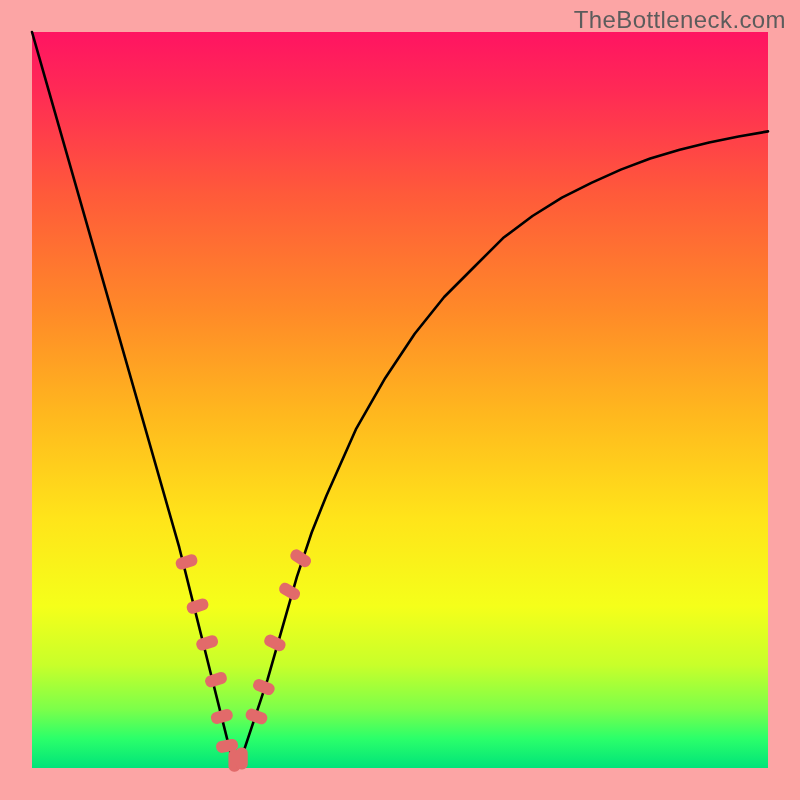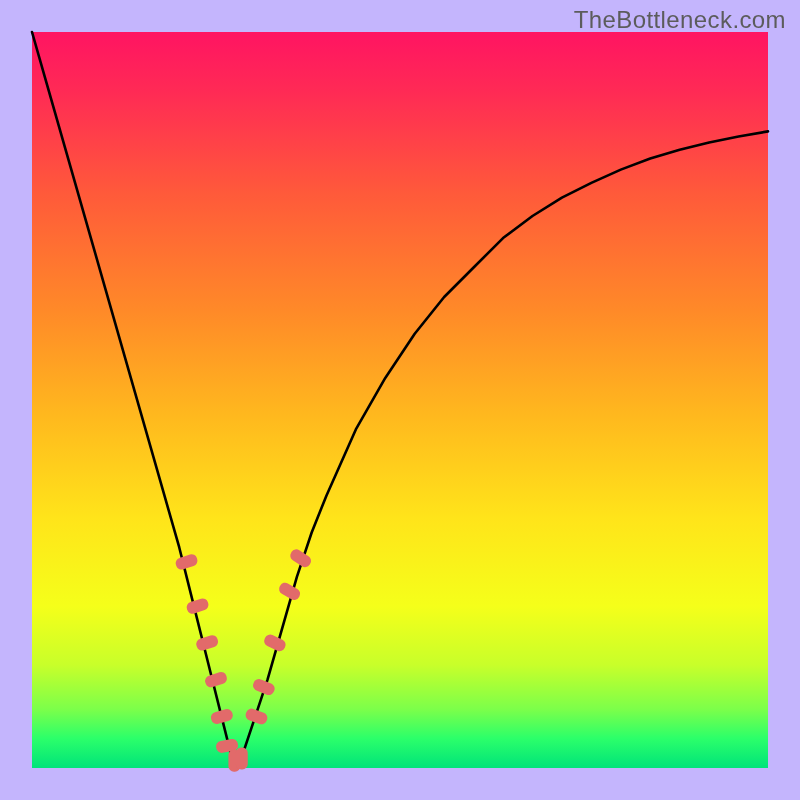--- a/index.html
+++ b/index.html
@@ -8,21 +8,21 @@
     width: 800px;
     height: 800px;
     overflow: hidden;
     background: #000;
     font-family: Arial, Helvetica, sans-serif;
   }
   .frame {
     position: relative;
     width: 800px;
     height: 800px;
-    background: #c4b5fd;
+    background: #fca5a5;
   }
   .plot {
     position: absolute;
     left: 32px;
     top: 32px;
     width: 736px;
     height: 736px;
     background: linear-gradient(to bottom,
       #ff1462 0%,
       #ff2a55 8%,

